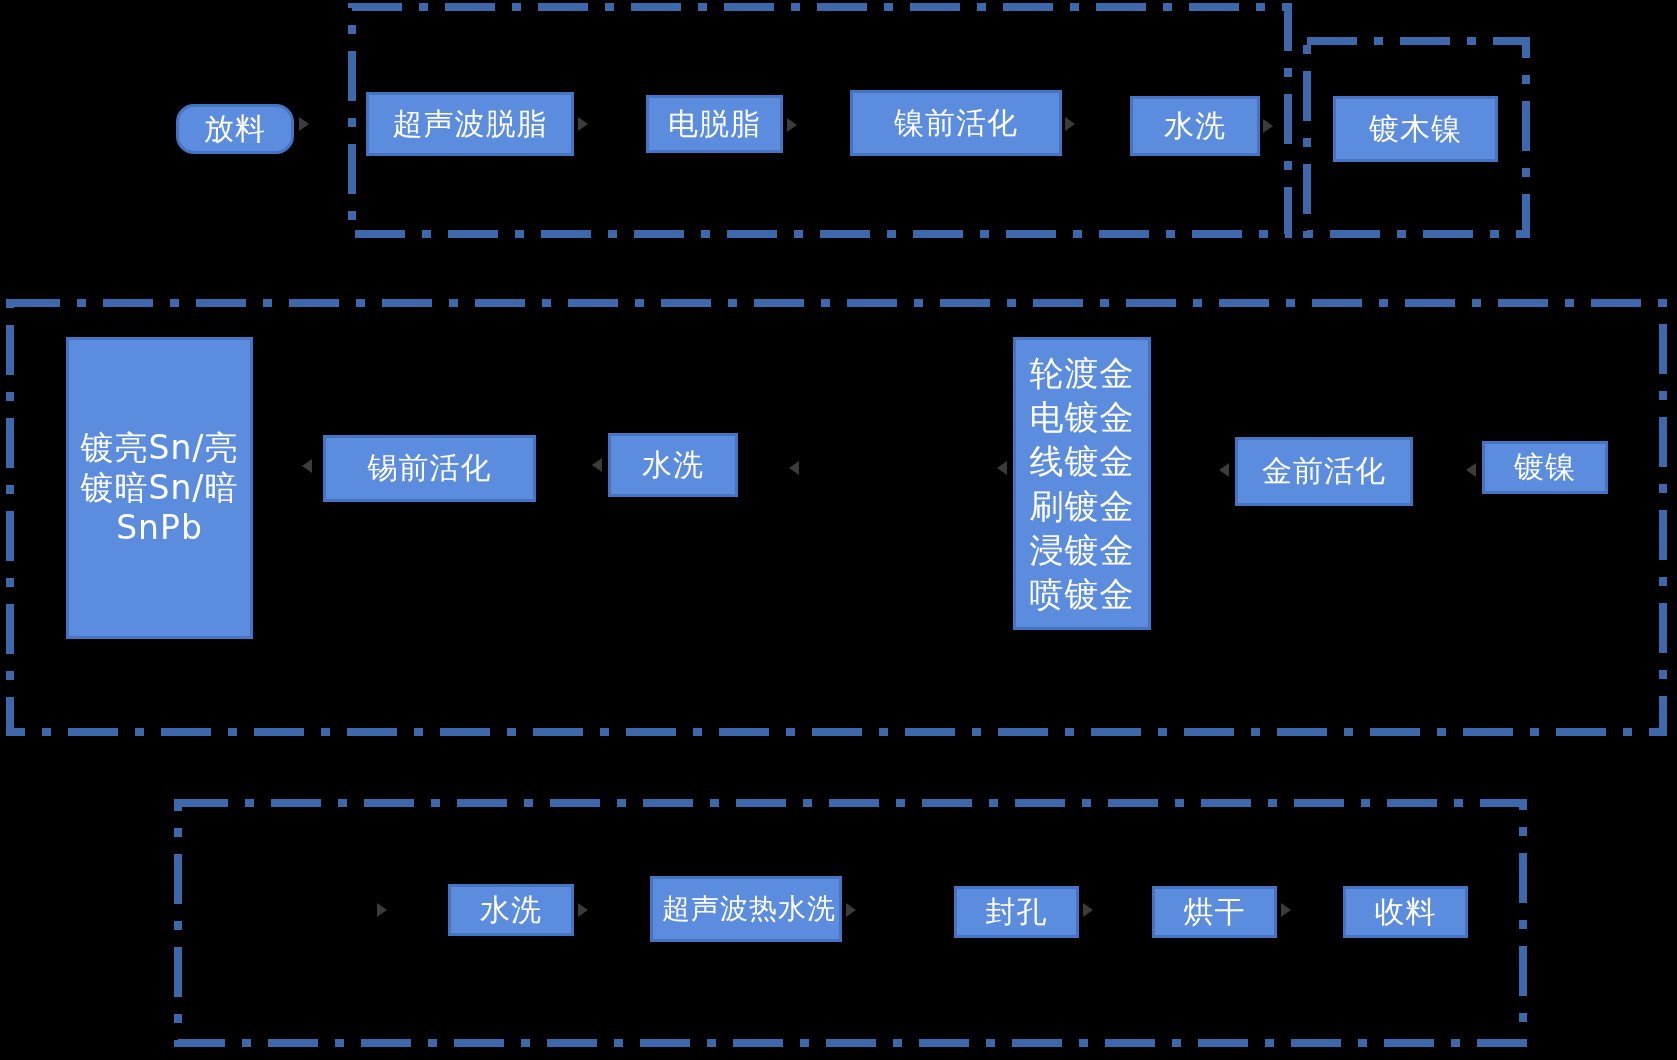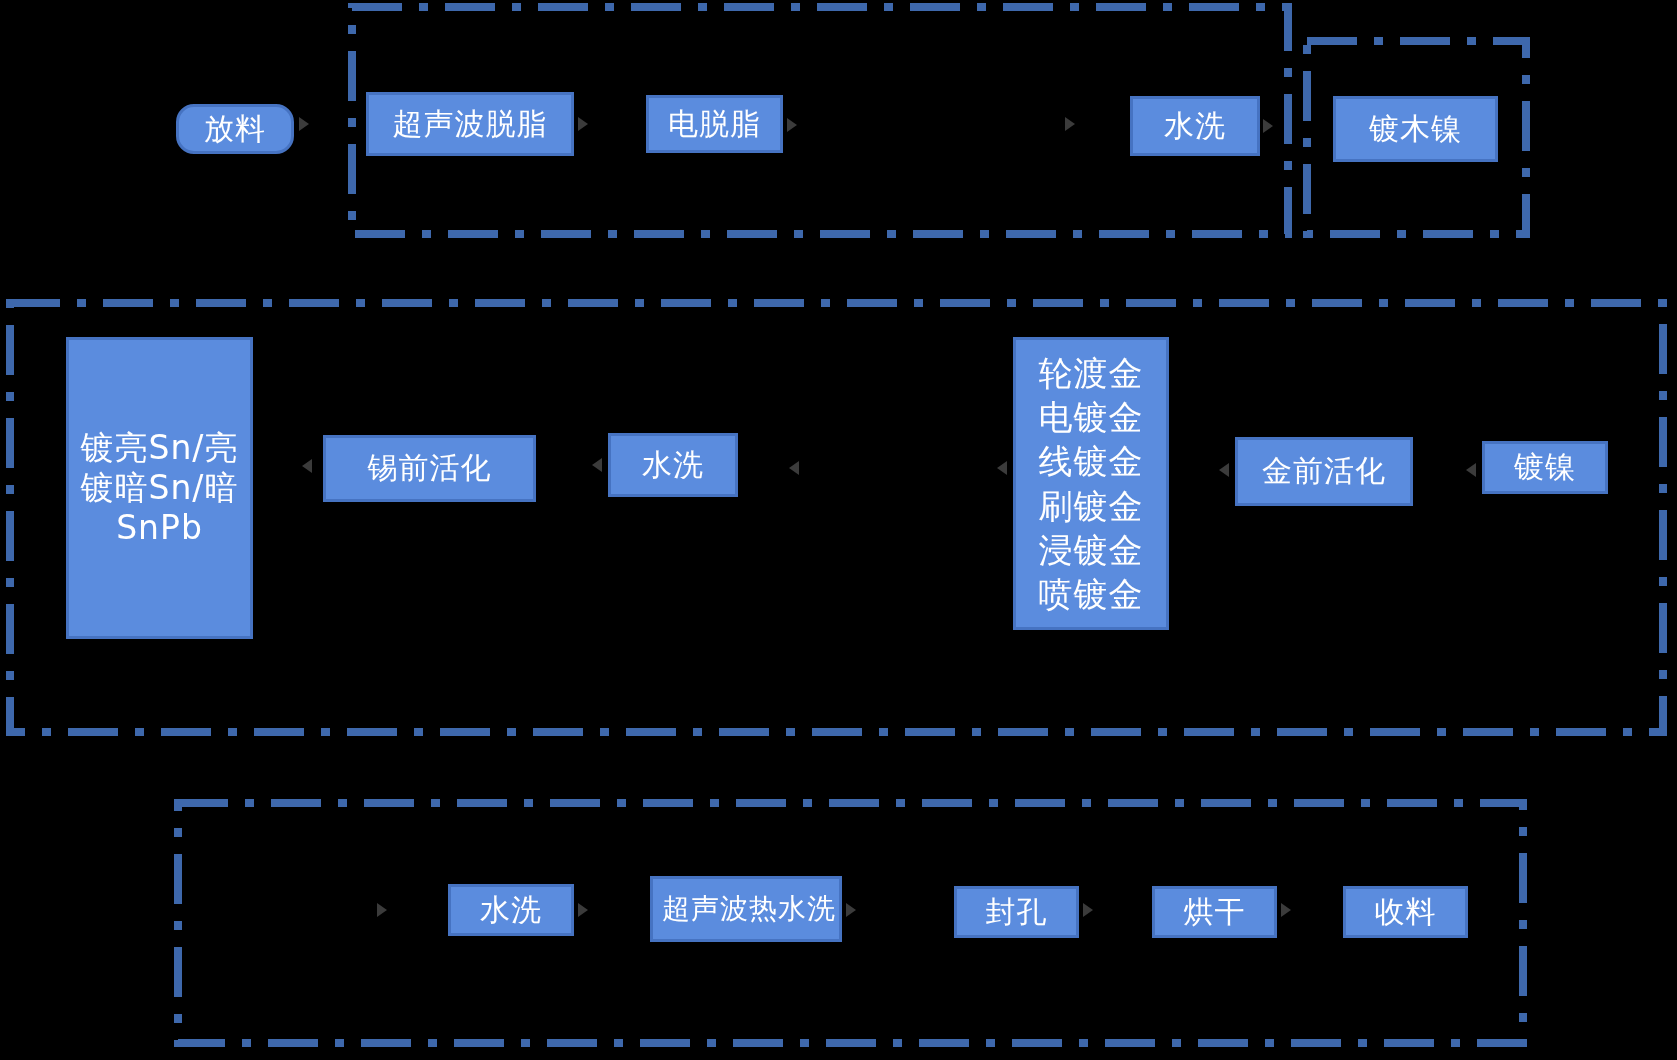--- a/index.html
+++ b/index.html
@@ -49,29 +49,30 @@
   <svg id="outlines" width="1677" height="1060">
     <rect x="352" y="7" width="936" height="227" fill="none" stroke="#3E68AC" stroke-width="8" stroke-dasharray="50 17 9 17"></rect>
     <rect x="1307" y="41" width="219" height="193" fill="none" stroke="#3E68AC" stroke-width="8" stroke-dasharray="50 17 9 17"></rect>
     <rect x="10" y="303" width="1653" height="429" fill="none" stroke="#3E68AC" stroke-width="8" stroke-dasharray="50 17 9 17"></rect>
     <rect x="178" y="803" width="1345" height="240" fill="none" stroke="#3E68AC" stroke-width="8" stroke-dasharray="50 17 9 17"></rect>
   </svg>
 
   <div class="node" style="left:176px;top:104px;width:118px;height:50px;border-radius:18px;">放料</div>
   <div class="node" style="left:646px;top:95px;width:137px;height:58px;">电脱脂</div>
   <div class="node" style="left:366px;top:92px;width:208px;height:64px;">超声波脱脂</div>
+  <div class="node" style="left:850px;top:90px;width:212px;height:66px;">镍前活化</div>
   <div class="node" style="left:1130px;top:96px;width:130px;height:60px;">水洗</div>
   <div class="node" style="left:1333px;top:96px;width:165px;height:66px;">镀木镍</div>
 
   <div class="node big" style="left:66px;top:337px;width:187px;height:302px;">镀亮Sn/亮
 镀暗Sn/暗
 SnPb</div>
   <div class="node" style="left:323px;top:435px;width:213px;height:67px;">锡前活化</div>
   <div class="node" style="left:608px;top:433px;width:130px;height:64px;">水洗</div>
-  <div class="node gold" style="left:1013px;top:337px;width:156px;height:293px;">轮渡金
+  <div class="node gold" style="left:1013px;top:337px;width:138px;height:293px;">轮渡金
 电镀金
 线镀金
 刷镀金
 浸镀金
 喷镀金</div>
   <div class="node" style="left:1235px;top:437px;width:178px;height:69px;">金前活化</div>
   <div class="node" style="left:1482px;top:441px;width:126px;height:53px;">镀镍</div>
 
   <div class="node" style="left:448px;top:884px;width:126px;height:52px;">水洗</div>
   <div class="node" style="left:650px;top:876px;width:192px;height:66px;font-size:28px;padding-left:6px;">超声波热水洗</div>

